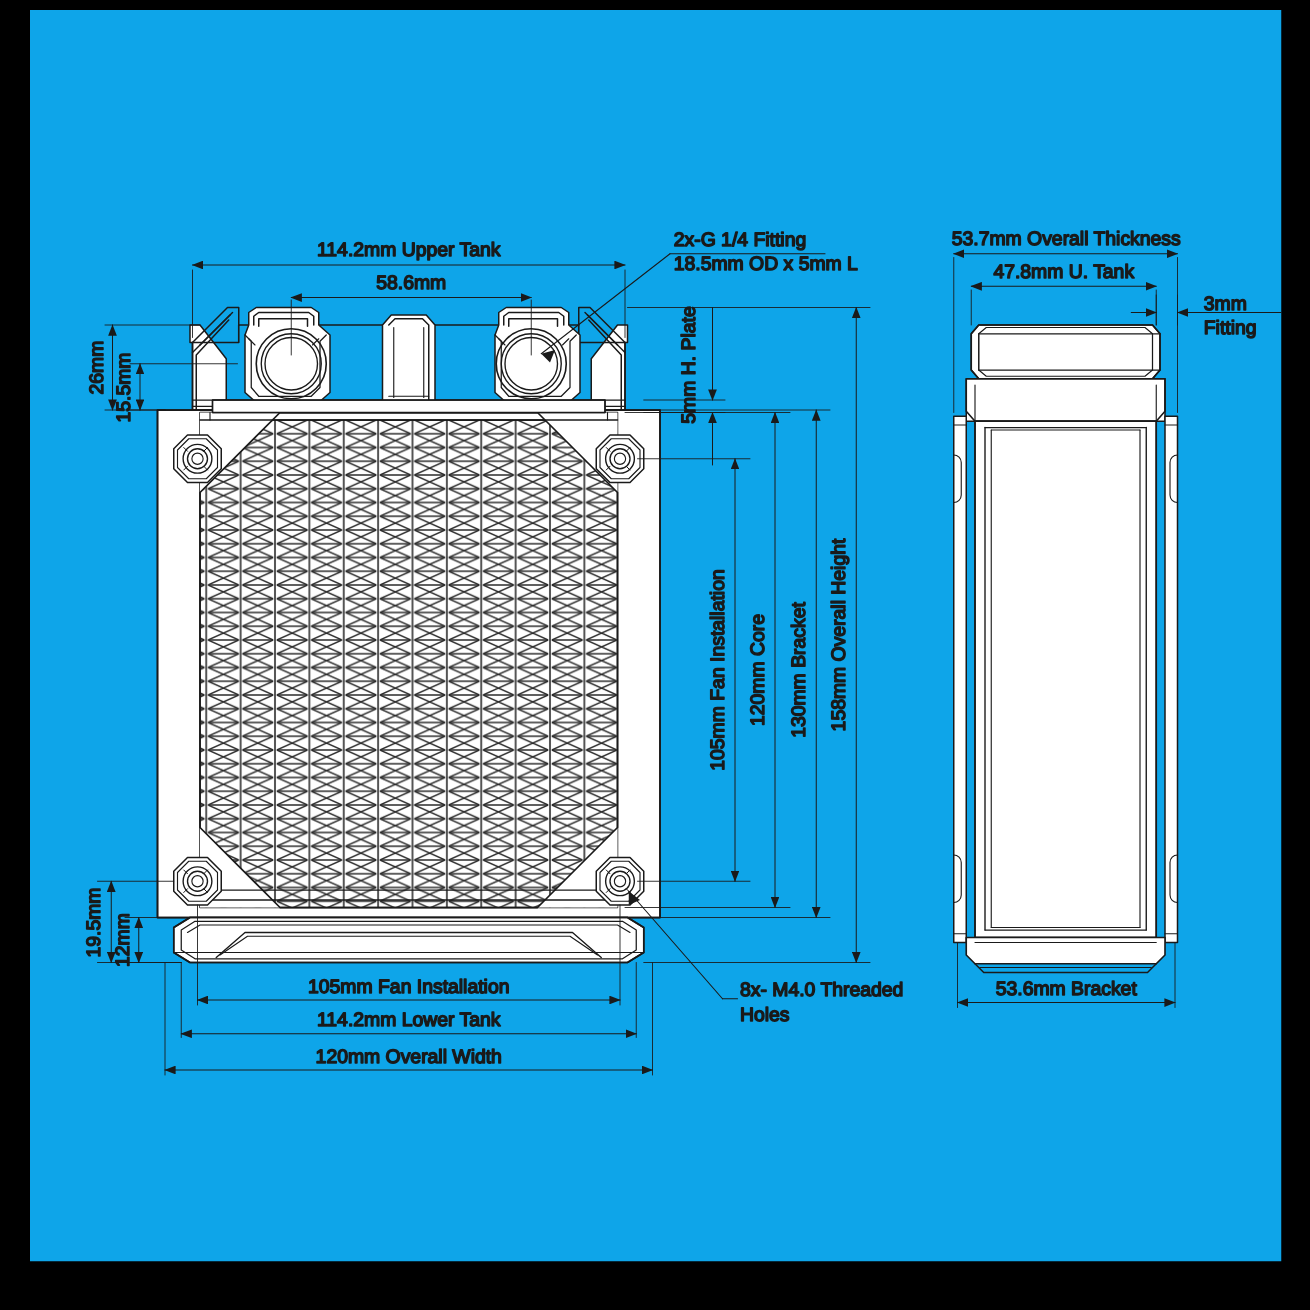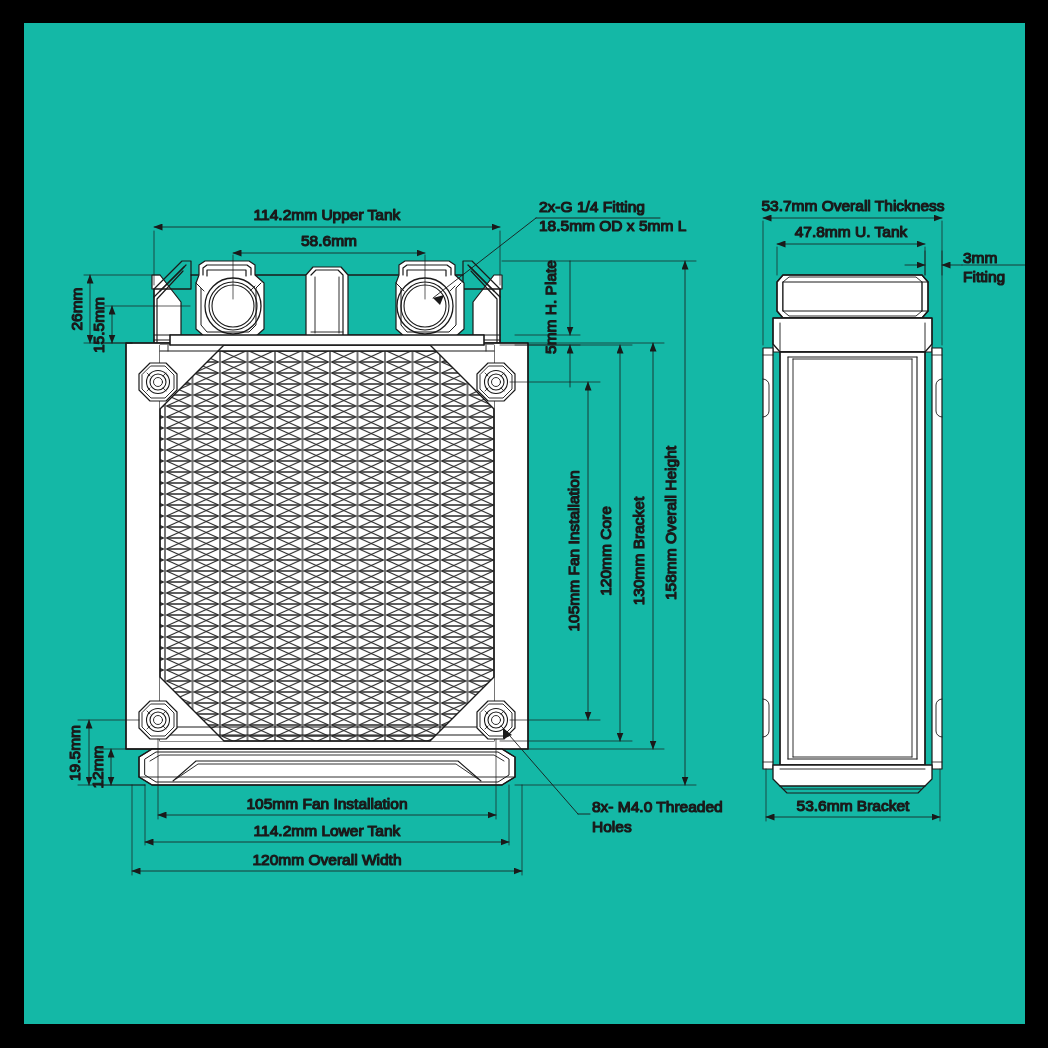--- a/index.html
+++ b/index.html
@@ -16,24 +16,24 @@
   #frame {
     position: absolute;
     left: 0; top: 0;
     width: 1048px;
     height: 1048px;
     background: #000000;
   }
   #canvas {
     position: absolute;
     left: 24px;
-    top: 23px;
+    top: 8px;
     width: 1001px;
     height: 1001px;
-    background: #14b8a6;
+    background: #0ea5e9;
     overflow: hidden;
   }
   #drawing {
     position: absolute;
     left: -24px;
     top: -24px;
     width: 1048px;
     height: 1048px;
   }
   svg { display: block; }

